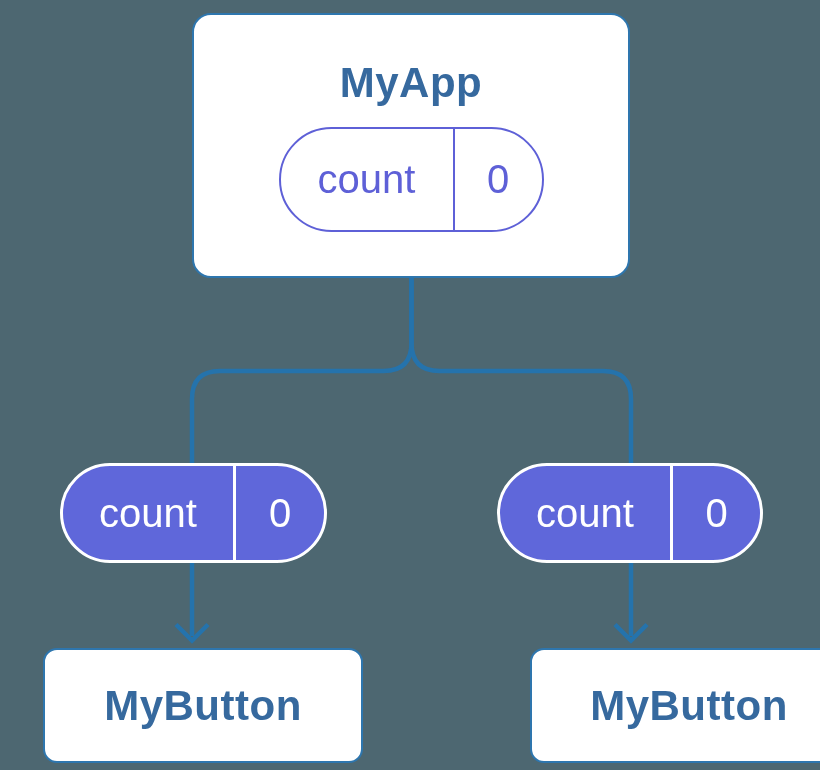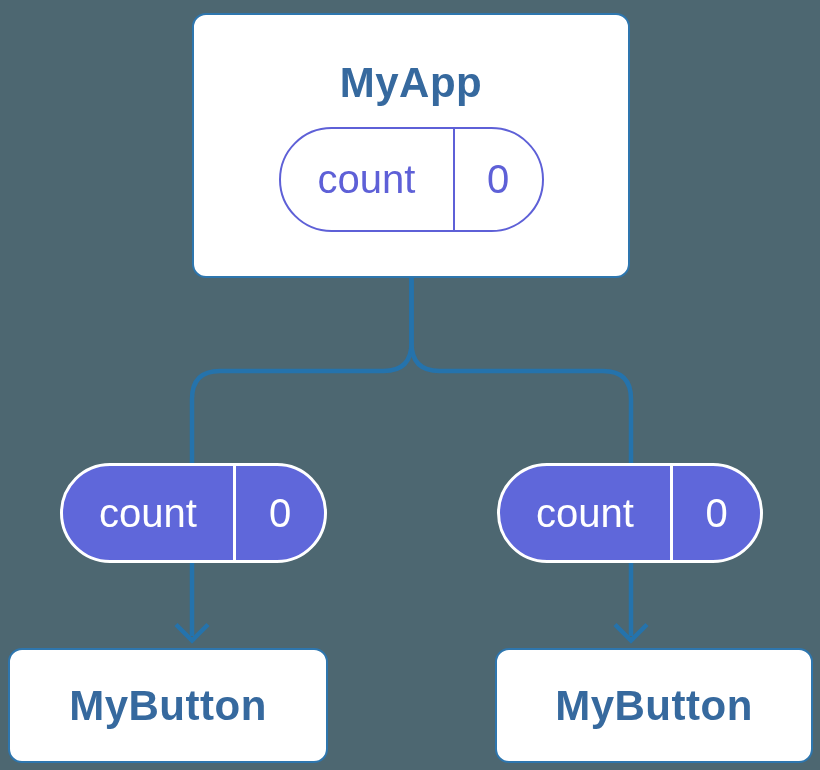--- a/index.html
+++ b/index.html
@@ -19,21 +19,21 @@
     fill: none;
     stroke-linejoin: miter;
   }
   .card {
     position: absolute;
     background: var(--card-bg, #FFFFFF);
     border: 2px solid var(--card-border, #2E76AE);
     border-radius: 14px;
     z-index: 2;
   }
-  .root-card { left: 192px; top: 13px; width: 438px; height: 265px; text-align: center; }
+  .root-card { left: 192px; top: 13px; width: 438px; height: 265px; text-align: center; border-radius: 19px; }
   .card-title {
     font-size: 42px;
     font-weight: 600;
     color: var(--heading, #36699E);
     letter-spacing: 0.5px;
   }
   .root-card .card-title { padding-top: 44px; line-height: 48px; }
   .pill { display: flex; align-items: stretch; }
   .pill-outline {
     width: 265px; height: 105px;
@@ -58,21 +58,21 @@
     display: flex; align-items: center; justify-content: center;
     font-size: 40px;
     text-align: right;
   }
   .pill-name { width: 172px; }
   .pill-filled .pill-name { width: 170px; }
   .pill-value { flex: 1; border-left: 2.5px solid var(--purple, #5E60D7); }
   .pill-filled .pill-value { border-left: 3px solid #FFFFFF; }
   .pill-left  { left: 60px;  top: 463px; }
   .pill-right { left: 497px; top: 463px; width: 266px; }
-  .child-card { display: flex; align-items: center; justify-content: center; }
+  .child-card { display: flex; align-items: center; justify-content: center; margin-left: 35px; }
   .child-left  { left: 8px;   top: 648px; width: 320px; height: 115px; }
   .child-right { left: 495px; top: 648px; width: 318px; height: 115px; }
 </style>
 </head>
 <body>
 
 <div class="canvas">
 
   <svg class="edges" viewBox="0 0 820 770" aria-hidden="true">
     <path class="edge" d="M411.5 278 V343 Q411.5 371 383.5 371 H220 Q192 371 192 399 V636"></path>

